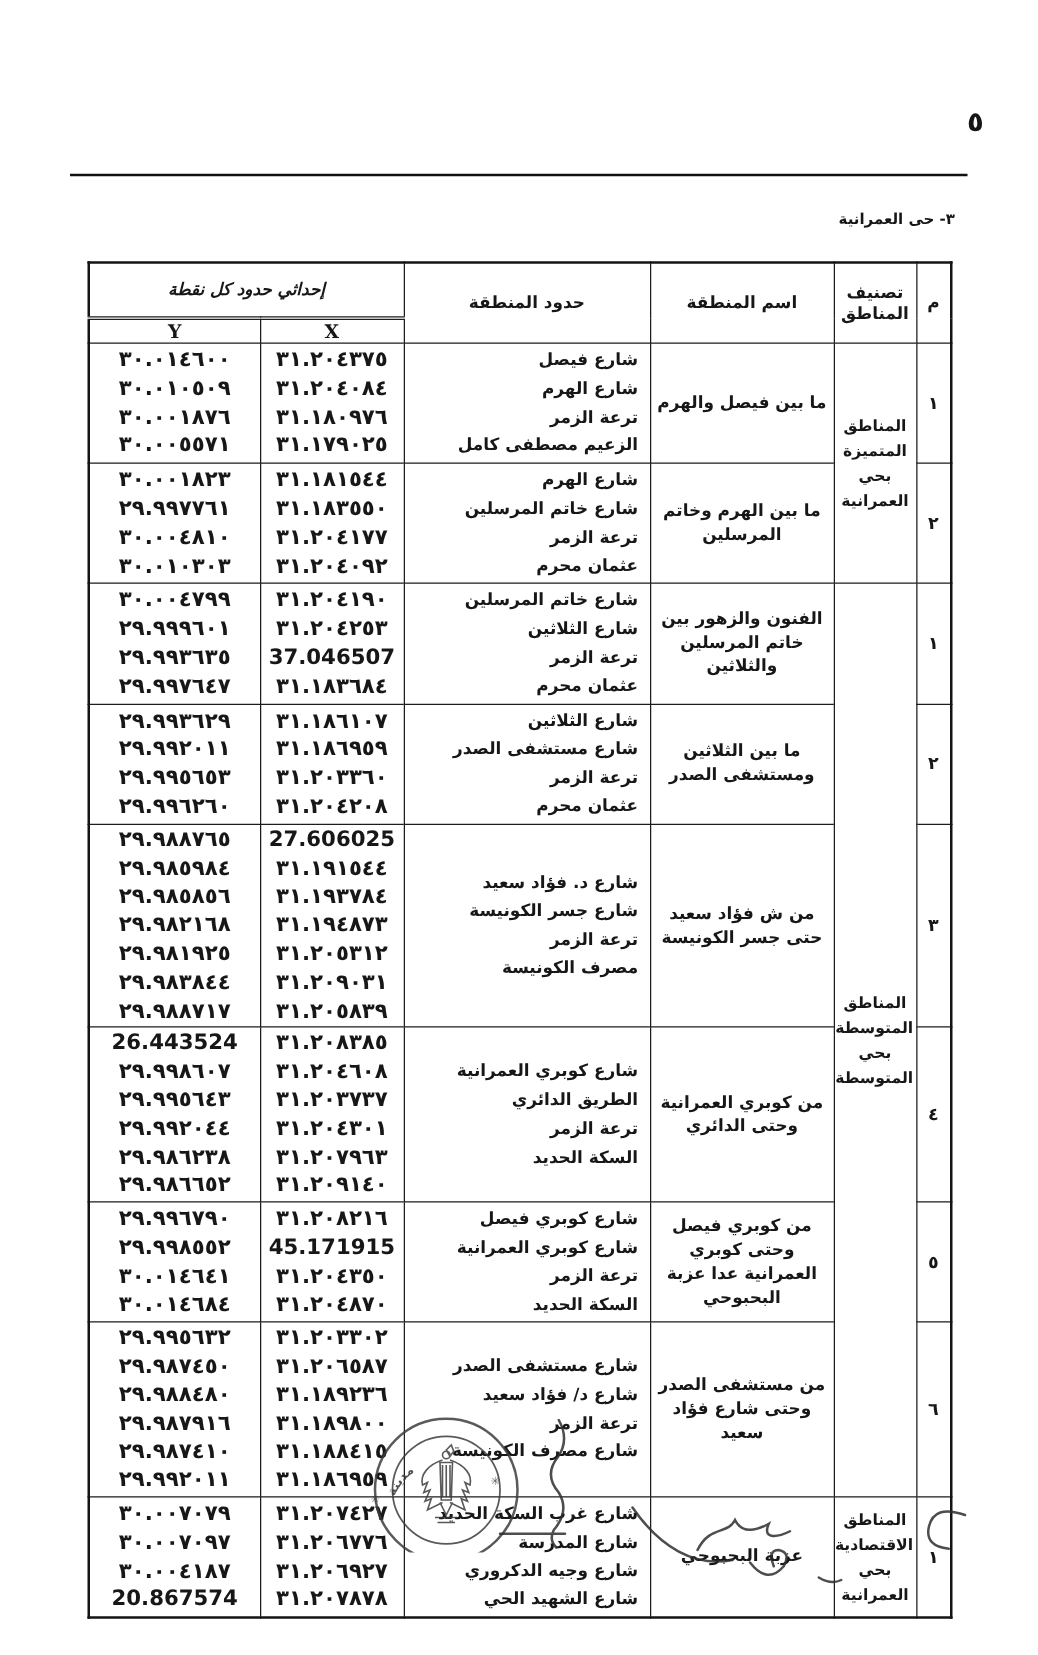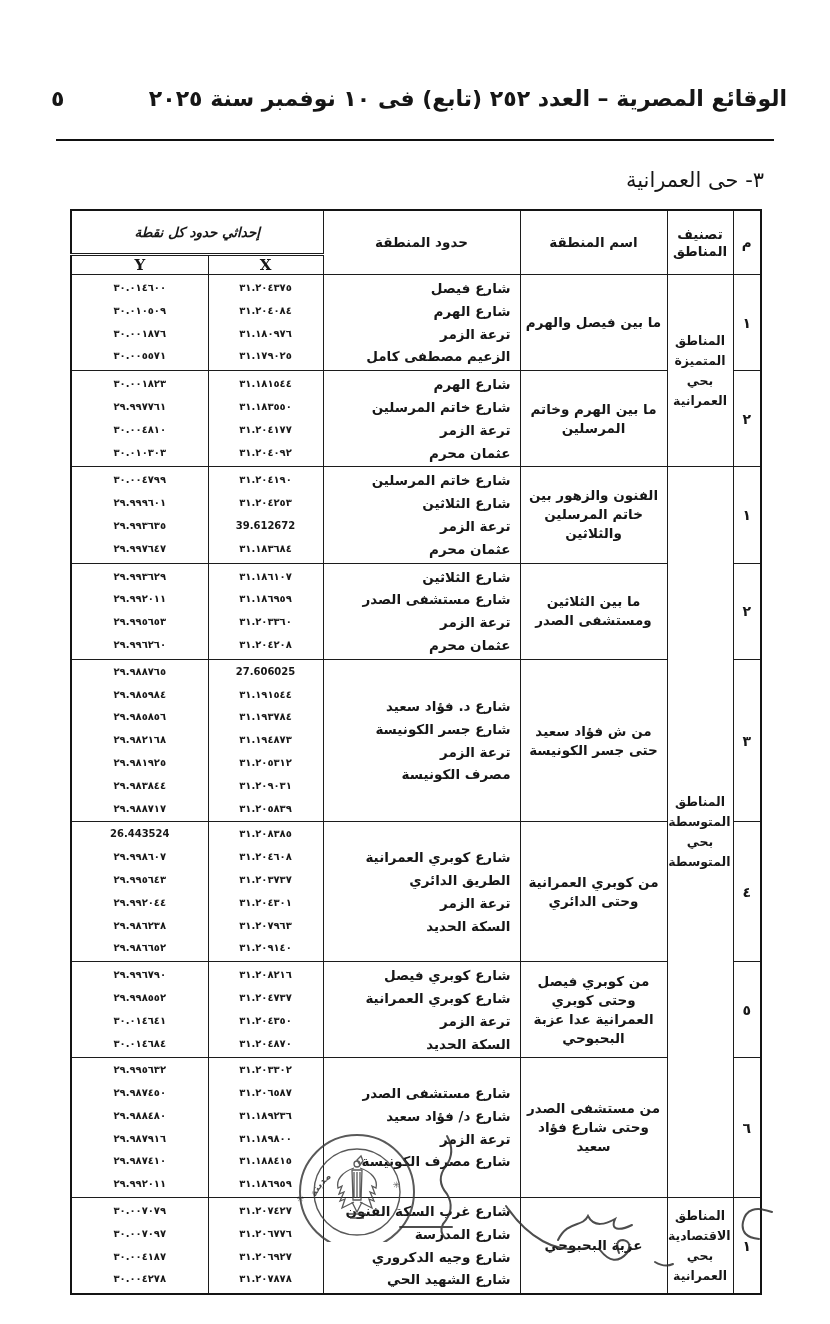--- a/index.html
+++ b/index.html
@@ -7,47 +7,46 @@
     width:830px;height:1324px;position:relative;overflow:hidden;
     background:#ffffff;color:#161616;
     font-family:"DejaVu Sans",sans-serif;
   }
   
   .masthead{position:absolute;top:86px;left:45px;width:742px;direction:rtl;
     display:flex;justify-content:space-between;align-items:baseline;}
   .masthead .title{font-size:22px;font-weight:bold;white-space:nowrap;letter-spacing:.2px;}
   .masthead .pageno{font-size:22px;font-weight:bold;padding-left:6px;}
   .rule{position:absolute;top:139px;left:56px;width:718px;height:2px;background:#111;}
-  .section-title{position:absolute;top:168px;right:66px;font-size:21px;font-weight:normal;direction:rtl;}
+  .section-title{position:absolute;top:168px;right:66px;font-size:12px;font-weight:bold;direction:rtl;}
   
   .tbl-wrap{position:absolute;top:209px;left:72px;width:690px;direction:rtl;}
   table{border-collapse:collapse;table-layout:fixed;width:690px;direction:rtl;}
   col.c-no{width:28px;} col.c-cls{width:66px;} col.c-name{width:147px;}
   col.c-bnd{width:197px;} col.c-x{width:115px;} col.c-y{width:137px;}
   th,td{border:1.5px solid #1c1c1c;vertical-align:middle;padding:1px 3px;
     font-weight:bold;color:#171717;}
   table{border:2px solid #141414;}
   th{font-size:13.5px;line-height:17px;padding:3px 2px;}
   th.coord-span{border-bottom:3px double #1c1c1c;height:36px;font-style:italic;}
   th.axis{font-family:"DejaVu Serif",serif;font-size:15px;height:18px;padding:0;}
   td.num{text-align:center;font-size:14px;}
   td.cls{text-align:center;font-size:12.5px;line-height:20px;padding:2px 2px;}
   td.name{text-align:center;font-size:13.5px;line-height:19px;padding:2px 4px;margin-top:32px;}
   td.bnd{text-align:right;font-size:13.5px;padding:2px 9px 2px 2px;}
-  td.cx,td.cy{text-align:center;font-size:10px;letter-spacing:.3px;}
+  td.cx,td.cy{text-align:center;font-size:17px;letter-spacing:.3px;}
   .lines{white-space:pre-line;line-height:22.8px;}
   
   .stamp{position:absolute;left:294px;top:1130px;width:128px;height:112px;pointer-events:none;}
   .scribbles{position:absolute;left:0;top:0;width:830px;height:1324px;pointer-events:none;}
 </style>
 </head>
 <body>
 
 <div class="masthead">
-  <div class="title">الوقائع المصرية – العدد ٢٥٢ (تابع) فى ١٠ نوفمبر سنة ٢٠٢٥</div>
   <div class="pageno">٥</div>
 </div>
 <div class="rule"></div>
 <div class="section-title">٣- حى العمرانية</div>
 
 <div class="tbl-wrap">
 <table>
   <colgroup>
     <col class="c-no">
         <col class="c-cls">
@@ -106,21 +105,21 @@
   <tr>
     <td class="num">١</td>
     <td class="cls" rowspan="6">المناطق المتوسطة بحي المتوسطة</td>
     <td class="name">الفنون والزهور بين خاتم المرسلين والثلاثين</td>
     <td class="bnd lines">شارع خاتم المرسلين
 شارع الثلاثين
 ترعة الزمر
 عثمان محرم</td>
     <td class="cx lines">٣١.٢٠٤١٩٠
 ٣١.٢٠٤٢٥٣
-39.612672
+37.046507
 ٣١.١٨٣٦٨٤</td>
     <td class="cy lines">٣٠.٠٠٤٧٩٩
 ٢٩.٩٩٩٦٠١
 ٢٩.٩٩٣٦٣٥
 ٢٩.٩٩٧٦٤٧</td>
   </tr>
   <tr>
     <td class="num">٢</td>
     <td class="name">ما بين الثلاثين ومستشفى الصدر</td>
     <td class="bnd lines">شارع الثلاثين
@@ -179,21 +178,21 @@
 ٢٩.٩٨٦٦٥٢</td>
   </tr>
   <tr>
     <td class="num">٥</td>
     <td class="name">من كوبري فيصل وحتى كوبري العمرانية عدا عزبة البحبوحي</td>
     <td class="bnd lines">شارع كوبري فيصل
 شارع كوبري العمرانية
 ترعة الزمر
 السكة الحديد</td>
     <td class="cx lines">٣١.٢٠٨٢١٦
-٣١.٢٠٤٧٣٧
+45.171915
 ٣١.٢٠٤٣٥٠
 ٣١.٢٠٤٨٧٠</td>
     <td class="cy lines">٢٩.٩٩٦٧٩٠
 ٢٩.٩٩٨٥٥٢
 ٣٠.٠١٤٦٤١
 ٣٠.٠١٤٦٨٤</td>
   </tr>
   <tr>
     <td class="num">٦</td>
     <td class="name">من مستشفى الصدر وحتى شارع فؤاد سعيد</td>
@@ -212,32 +211,32 @@
 ٢٩.٩٨٨٤٨٠
 ٢٩.٩٨٧٩١٦
 ٢٩.٩٨٧٤١٠
 ٢٩.٩٩٢٠١١</td>
   </tr>
 
   <tr>
     <td class="num">١</td>
     <td class="cls">المناطق الاقتصادية بحي العمرانية</td>
     <td class="name">عزبة البحبوحي</td>
-    <td class="bnd lines">شارع غرب السكة الفنون
+    <td class="bnd lines">شارع غرب السكة الحديد
 شارع المدرسة
 شارع وجيه الدكروري
 شارع الشهيد الحي</td>
     <td class="cx lines">٣١.٢٠٧٤٢٧
 ٣١.٢٠٦٧٧٦
 ٣١.٢٠٦٩٢٧
 ٣١.٢٠٧٨٧٨</td>
     <td class="cy lines">٣٠.٠٠٧٠٧٩
 ٣٠.٠٠٧٠٩٧
 ٣٠.٠٠٤١٨٧
-٣٠.٠٠٤٢٧٨</td>
+20.867574</td>
   </tr>
 </tbody>
     </table>
 </div>
 
 <svg class="stamp" viewBox="0 0 128 112">
   <g stroke="#3d3d3d" fill="none" stroke-width="2" opacity="0.85">
     <circle cx="63" cy="62" r="57"></circle>
     <circle cx="63" cy="62" r="43" stroke-width="1.4"></circle>
   </g>

